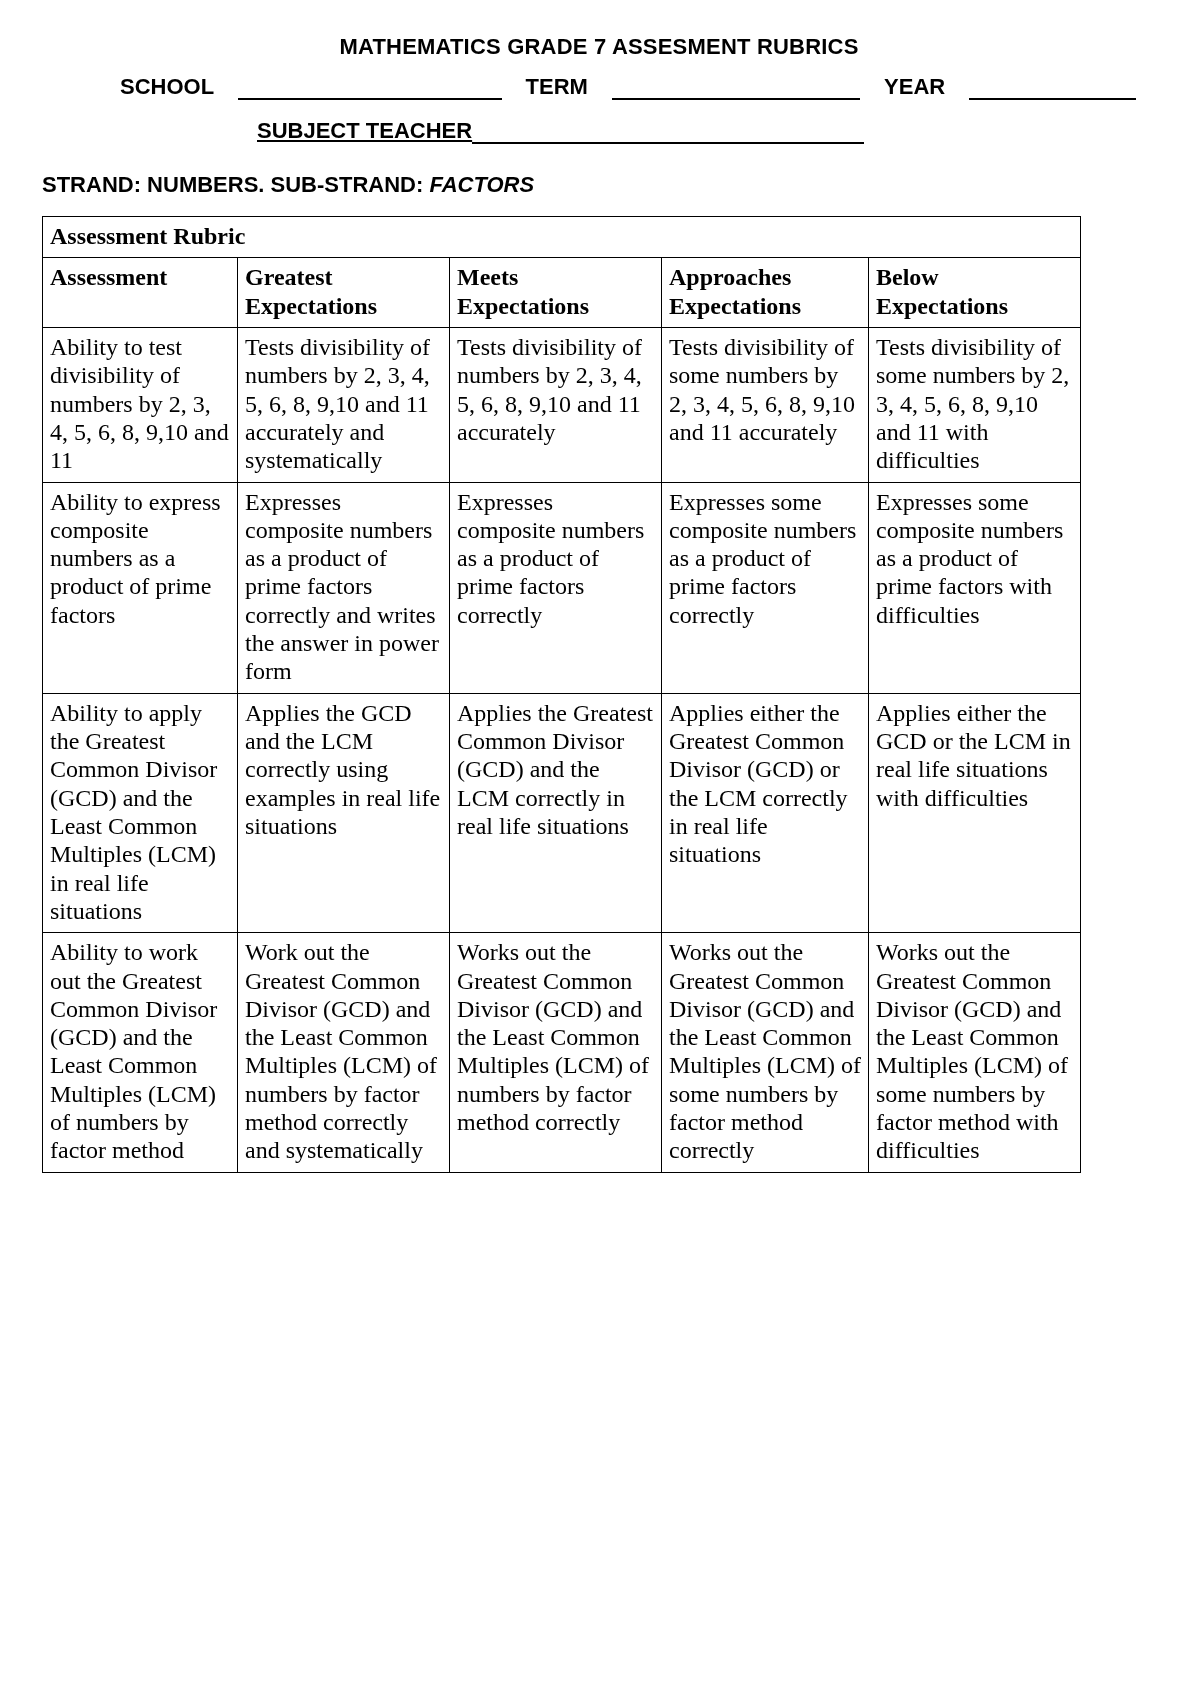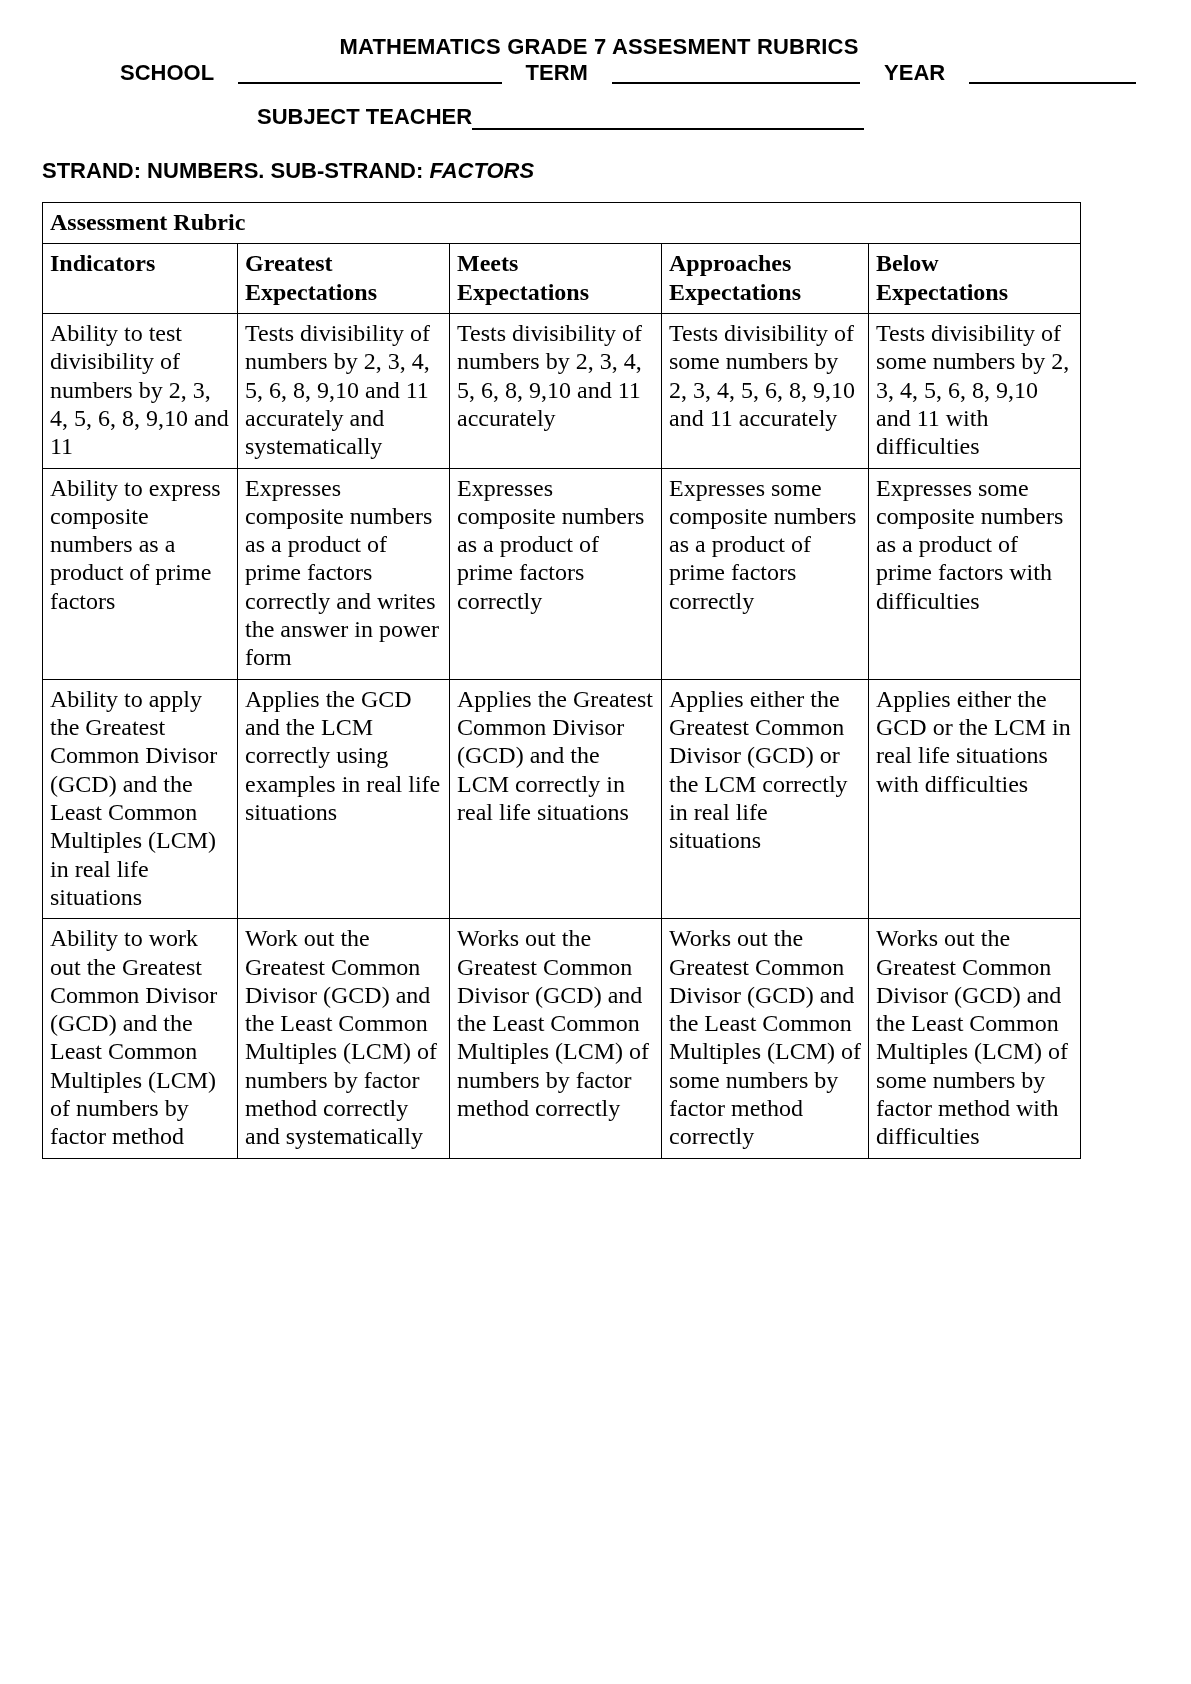--- a/index.html
+++ b/index.html
@@ -26,24 +26,25 @@
     text-align: center;
     font-family: "Liberation Sans", sans-serif;
     font-weight: bold;
     font-size: 22px;
     letter-spacing: 0.2px;
     margin: 8px 0 0 0;
     padding-left: 20px;
   }
   .line-row {
     display: flex;
-    align-items: center;
+    align-items: flex-end;
     font-family: "Liberation Sans", sans-serif;
     font-weight: bold;
     font-size: 22px;
+    margin-top: 14px;
     padding-left: 78px;
     gap: 16px;
   }
   .line-row .lbl {
     white-space: nowrap;
   }
   .blank {
     border-bottom: 2.5px solid #000;
     height: 20px;
     margin: 0 8px;
@@ -53,20 +54,21 @@
   .b-term { width: 262px; }
   .b-year { width: 176px; margin-right: 0; }
   .teacher-row {
     display: flex;
     align-items: flex-end;
     font-family: "Liberation Sans", sans-serif;
     font-weight: bold;
     font-size: 22px;
     margin-top: 18px;
     padding-left: 215px;
+    text-decoration: underline;
   }
   .b-teacher {
     width: 392px;
     margin-left: 0;
   }
   .strand {
     font-family: "Liberation Sans", sans-serif;
     font-weight: bold;
     font-size: 22px;
     margin-top: 28px;
@@ -139,21 +141,21 @@
         <col class="c1">
         <col class="c2">
         <col class="c3">
         <col class="c4">
     </colgroup>
     <tbody>
       <tr>
         <td class="rubric-caption" colspan="5">Assessment Rubric</td>
       </tr>
       <tr>
-        <th>Indicators</th>
+        <th>Assessment</th>
         <th>Greatest Expectations</th>
         <th>Meets Expectations</th>
         <th>Approaches Expectations</th>
         <th>Below Expectations</th>
       </tr>
 
       <tr>
         <td>Ability to test divisibility of numbers by 2, 3, 4, 5, 6, 8, 9,10 and 11</td>
         <td>Tests divisibility of numbers by 2, 3, 4, 5, 6, 8, 9,10 and 11 accurately and systematically</td>
         <td>Tests divisibility of numbers by 2, 3, 4, 5, 6, 8, 9,10 and 11 accurately</td>

